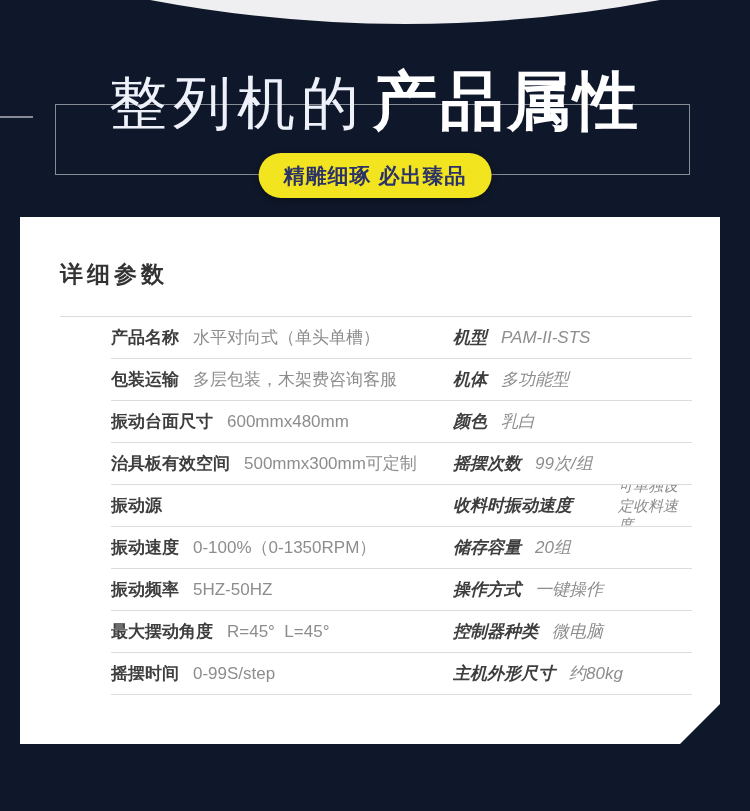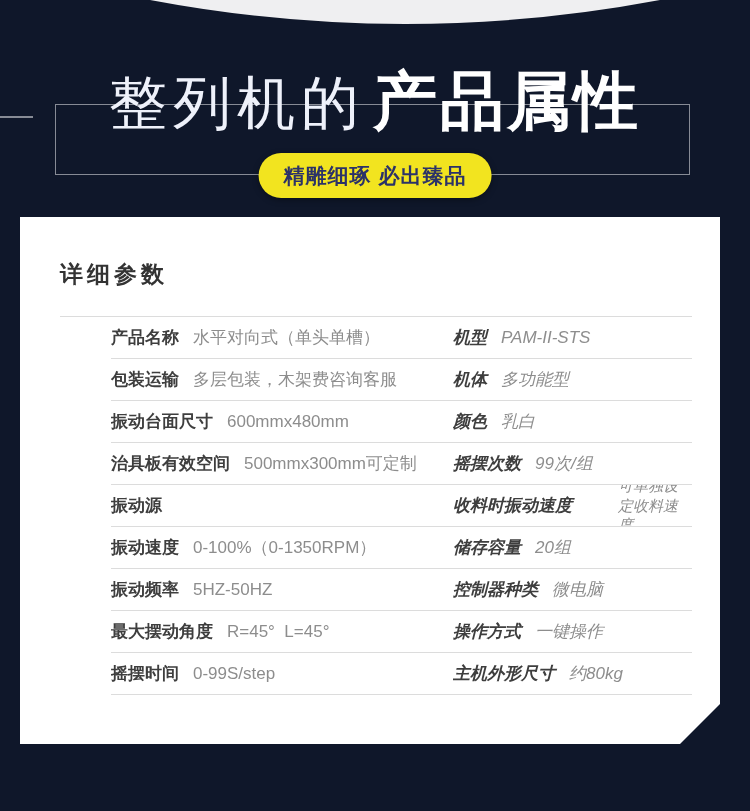--- a/index.html
+++ b/index.html
@@ -159,26 +159,26 @@
         </div>
         <div class="spec-row cell-tight">
           <span class="spec-label">收料时振动速度</span>
           <span class="value-narrow">可单独设定收料速度</span>
         </div>
         <div class="spec-row">
           <span class="spec-label">储存容量</span>
           <span class="spec-value">20组</span>
         </div>
         <div class="spec-row">
+          <span class="spec-label">操作方式</span>
+          <span class="spec-value">一键操作</span>
+        </div>
+        <div class="spec-row">
           <span class="spec-label">控制器种类</span>
           <span class="spec-value">微电脑</span>
-        </div>
-        <div class="spec-row">
-          <span class="spec-label">操作方式</span>
-          <span class="spec-value">一键操作</span>
         </div>
         <div class="spec-row">
           <span class="spec-label">主机外形尺寸</span>
           <span class="spec-value">约80kg</span>
         </div>
       </div>
 
     </div>
   </div>
 

